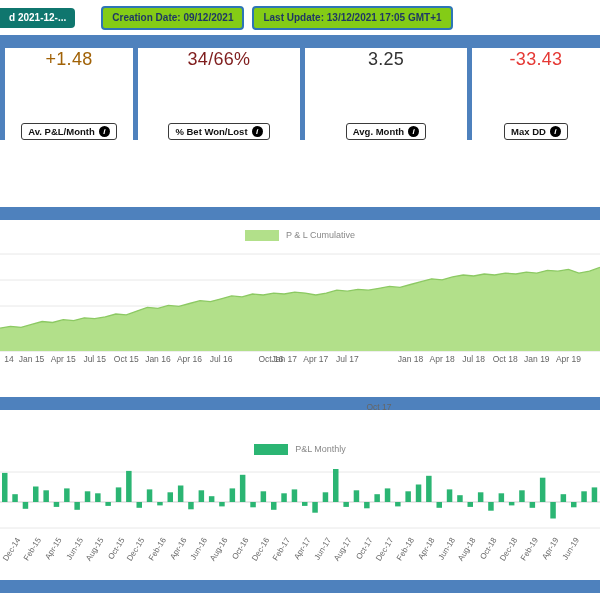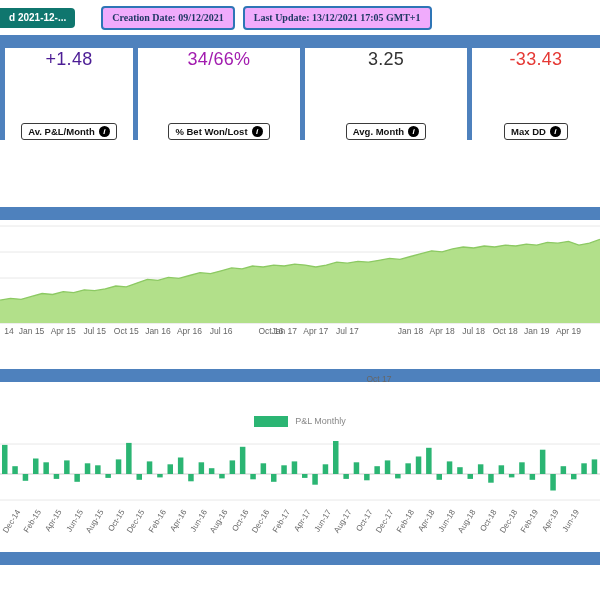--- a/index.html
+++ b/index.html
@@ -3,21 +3,21 @@
 <meta charset="utf-8">
 <style>
   html,body{margin:0;padding:0;}
   body{
     width:600px;height:600px;overflow:hidden;background:#fff;
     font-family:"Liberation Sans", sans-serif;color:#333;
   }
   .topbar{display:flex;align-items:center;padding:7px 0 6px 0;height:22px;}
   .badge{font-size:10px;font-weight:bold;padding:4px 9px;border-radius:4px;white-space:nowrap;line-height:12px;}
   .badge.navy{background:#0f766e;color:#fff;border-radius:0 4px 4px 0;}
-  .badge.outline{border:2px solid #2e75b6;color:#1f3864;background:#f0abfc;font-family:Liberation Serif, serif;}
+  .badge.outline{border:2px solid #2e75b6;color:#1f3864;background:#84cc16;}
   .badge.outline.first{margin-left:26px;}
   .badge.outline.second{margin-left:8px;}
   .bluebar{height:13px;background:#4e81bd;}
   .stats{display:flex;height:92px;background:#fff;}
   .stat{box-sizing:border-box;border-left:5px solid #4e81bd;display:flex;flex-direction:column;
         align-items:center;justify-content:center;gap:12px;}
   .stat:nth-child(1){width:133px;}
   .stat:nth-child(2){width:167px;}
   .stat:nth-child(3){width:167px;}
   .stat:nth-child(4){width:133px;}
@@ -49,28 +49,28 @@
   <div class="topbar">
     <span class="badge navy">d 2021-12-...</span>
     <span class="badge outline first">Creation Date: 09/12/2021</span>
     <span class="badge outline second">Last Update: 13/12/2021 17:05 GMT+1</span>
   </div>
 
   <div class="bluebar"></div>
 
   <div class="stats">
     <div class="stat">
-      <div class="stat-value" style="color: #4c1d95;">+1.48</div>
+      <div class="stat-value" style="color: #a16207;">+1.48</div>
       <div class="stat-label">
         <span>Av. P&amp;L/Month</span>
         <span class="info">i</span>
       </div>
     </div>
     <div class="stat">
-      <div class="stat-value" style="color: #a21caf;">34/66%</div>
+      <div class="stat-value" style="color: #7f1d1d;">34/66%</div>
       <div class="stat-label">
         <span>% Bet Won/Lost</span>
         <span class="info">i</span>
       </div>
     </div>
     <div class="stat">
       <div class="stat-value" style="color: rgb(51, 51, 51);">3.25</div>
       <div class="stat-label">
         <span>Avg. Month</span>
         <span class="info">i</span>
@@ -82,20 +82,24 @@
         <span>Max DD</span>
         <span class="info">i</span>
       </div>
     </div>
   </div>
 
   <div class="spacer-a"></div>
   <div class="bluebar"></div>
 
   <div>
+    <div class="legend-row">
+      <span class="legend-swatch" style="background: rgb(178, 224, 138);"></span>
+      <span class="legend-label">P &amp; L Cumulative</span>
+    </div>
     <svg width="600" height="105" viewBox="0 0 600 105">
         <line x1="0" y1="6" x2="600" y2="6" stroke="#e8e8e8" stroke-width="1"></line>
         <line x1="0" y1="32" x2="600" y2="32" stroke="#e8e8e8" stroke-width="1"></line>
         <line x1="0" y1="58" x2="600" y2="58" stroke="#e8e8e8" stroke-width="1"></line>
         <line x1="0" y1="84" x2="600" y2="84" stroke="#e8e8e8" stroke-width="1"></line>
         <line x1="0" y1="103" x2="600" y2="103" stroke="#dddddd" stroke-width="1"></line>
         <polygon points="0,103 0.0,80.2 10.5,78.3 21.1,79.3 31.6,76.4 42.1,73.5 52.6,74.5 63.2,71.7 73.7,72.6 84.2,69.8 94.7,70.7 105.3,68.8 115.8,66.0 126.3,66.9 136.8,63.1 147.4,59.3 157.9,60.3 168.4,57.4 178.9,58.4 189.5,55.5 200.0,52.7 210.5,53.6 221.1,50.8 231.6,47.9 242.1,48.9 252.6,46.0 263.2,47.0 273.7,45.1 284.2,46.0 294.7,44.1 305.3,45.1 315.8,47.0 326.3,45.1 336.8,42.2 347.4,43.2 357.9,41.3 368.4,42.2 378.9,40.3 389.5,38.4 400.0,39.4 410.5,36.5 421.1,33.7 431.6,30.8 442.1,31.8 452.6,28.9 463.2,27.0 473.7,28.0 484.2,26.0 494.7,27.0 505.3,25.1 515.8,26.0 526.3,24.2 536.8,25.1 547.4,22.3 557.9,23.2 568.4,21.3 578.9,25.1 589.5,23.2 600.0,19.4 600,103" fill="#b2e08a"></polygon>
         <polyline points="0.0,80.2 10.5,78.3 21.1,79.3 31.6,76.4 42.1,73.5 52.6,74.5 63.2,71.7 73.7,72.6 84.2,69.8 94.7,70.7 105.3,68.8 115.8,66.0 126.3,66.9 136.8,63.1 147.4,59.3 157.9,60.3 168.4,57.4 178.9,58.4 189.5,55.5 200.0,52.7 210.5,53.6 221.1,50.8 231.6,47.9 242.1,48.9 252.6,46.0 263.2,47.0 273.7,45.1 284.2,46.0 294.7,44.1 305.3,45.1 315.8,47.0 326.3,45.1 336.8,42.2 347.4,43.2 357.9,41.3 368.4,42.2 378.9,40.3 389.5,38.4 400.0,39.4 410.5,36.5 421.1,33.7 431.6,30.8 442.1,31.8 452.6,28.9 463.2,27.0 473.7,28.0 484.2,26.0 494.7,27.0 505.3,25.1 515.8,26.0 526.3,24.2 536.8,25.1 547.4,22.3 557.9,23.2 568.4,21.3 578.9,25.1 589.5,23.2 600.0,19.4" fill="none" stroke="#8cc963" stroke-width="1.3"></polyline>
       </svg>
     <div class="ticks1">

